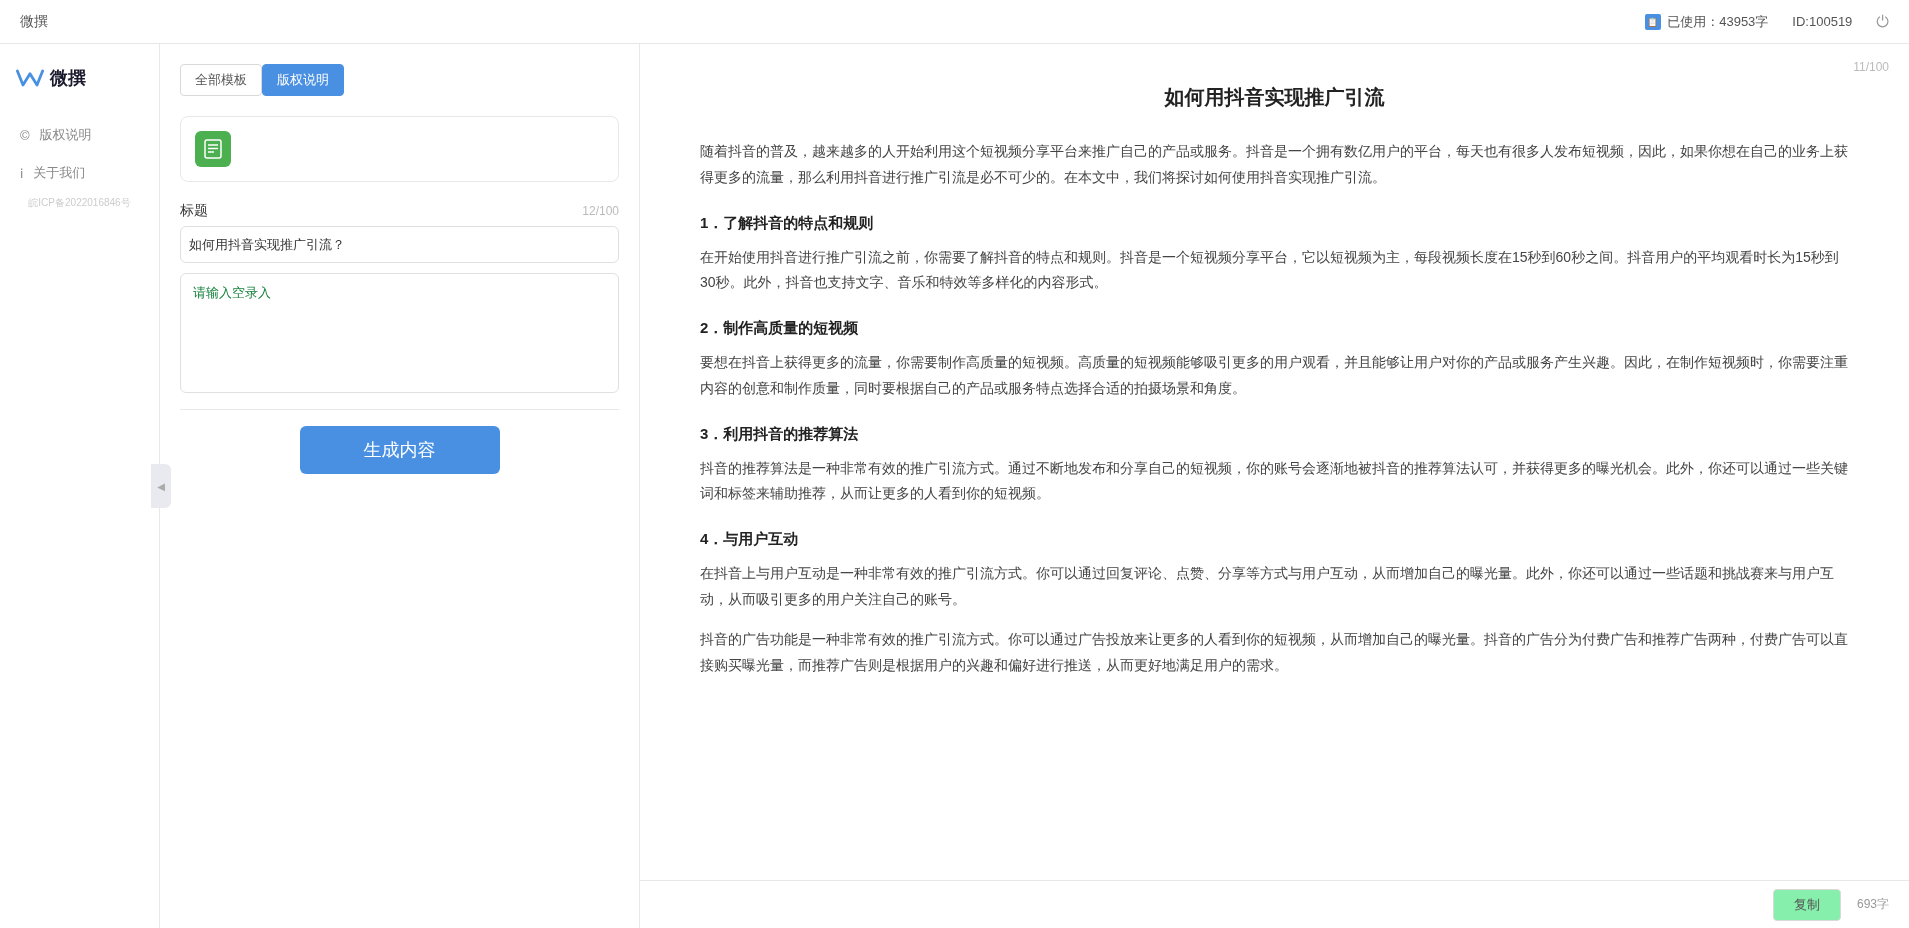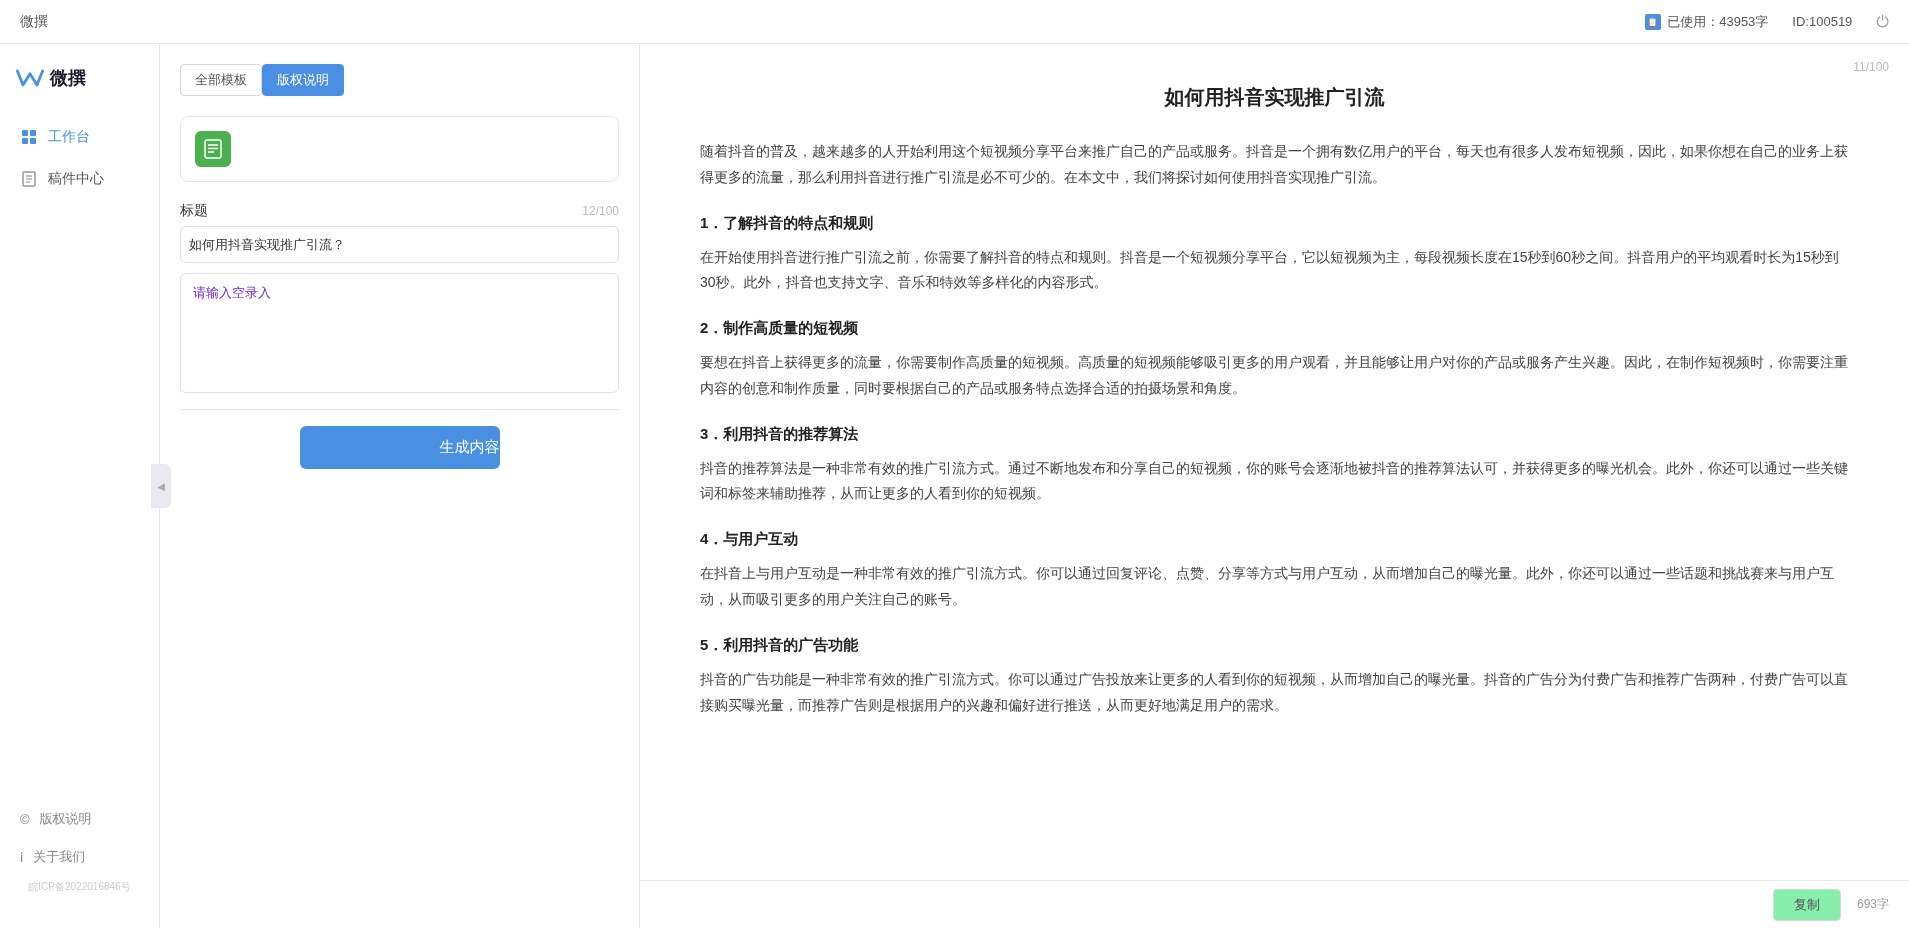--- a/index.html
+++ b/index.html
@@ -250,42 +250,42 @@
       outline: none;
       resize: none;
       background: #fff;
     }
     .form-placeholder {
       width: 100%;
       padding: 10px 12px;
       border: 1px solid #e0e0e0;
       border-radius: 6px;
       font-size: 13px;
-      color: #6d28d9;
+      color: #15803d;
       margin-top: 10px;
       min-height: 120px;
       background: #fff;
     }
     .divider-line {
       border: none;
       border-top: 1px solid #e8e8e8;
       margin: 16px 0;
     }
     .generate-btn {
       width: 200px;
       padding: 12px 0;
       background: #4a90e2;
       color: #fff;
       border: none;
       border-radius: 6px;
-      font-size: 15px;
+      font-size: 18px;
       cursor: pointer;
       display: block;
       margin: 0 auto;
-      text-align: right;
+      text-align: center;
     }
 
     
     .right-panel {
       flex: 1;
       background: #fff;
       display: flex;
       flex-direction: column;
       overflow: hidden;
       position: relative;
@@ -367,44 +367,20 @@
 
 <div class="main-layout">
 
   <div class="sidebar">
     <div class="sidebar-logo">
       <svg class="logo-w" viewBox="0 0 40 28" fill="none" xmlns="http://www.w3.org/2000/svg">
         <path d="M2 4 L10 24 L20 8 L30 24 L38 4" stroke="#4a90e2" stroke-width="4" stroke-linecap="round" stroke-linejoin="round" fill="none"></path>
       </svg>
       <span class="logo-text">微撰</span>
     </div>
-    <nav class="sidebar-nav">
-      <div class="sidebar-item active">
-        <span class="sidebar-item-icon">
-          <svg width="16" height="16" viewBox="0 0 16 16" fill="none">
-            <rect x="1" y="1" width="6" height="6" rx="1" fill="#4a90e2"></rect>
-            <rect x="9" y="1" width="6" height="6" rx="1" fill="#4a90e2"></rect>
-            <rect x="1" y="9" width="6" height="6" rx="1" fill="#4a90e2"></rect>
-            <rect x="9" y="9" width="6" height="6" rx="1" fill="#4a90e2"></rect>
-          </svg>
-        </span>
-        <span>工作台</span>
-      </div>
-      <div class="sidebar-item">
-        <span class="sidebar-item-icon">
-          <svg width="16" height="16" viewBox="0 0 16 16" fill="none">
-            <rect x="2" y="1" width="12" height="14" rx="1" stroke="#999" stroke-width="1.5" fill="none"></rect>
-            <line x1="5" y1="5" x2="11" y2="5" stroke="#999" stroke-width="1.2"></line>
-            <line x1="5" y1="8" x2="11" y2="8" stroke="#999" stroke-width="1.2"></line>
-            <line x1="5" y1="11" x2="9" y2="11" stroke="#999" stroke-width="1.2"></line>
-          </svg>
-        </span>
-        <span>稿件中心</span>
-      </div>
-    </nav>
     <div class="sidebar-bottom">
       <div class="sidebar-bottom-item">
         <span>©</span>
         <span>版权说明</span>
       </div>
       <div class="sidebar-bottom-item">
         <span>ℹ</span>
         <span>关于我们</span>
       </div>
       <div class="icp-text">皖ICP备2022016846号</div>
@@ -455,21 +431,20 @@
         <div class="article-body" id="article-body">
             <p>随着抖音的普及，越来越多的人开始利用这个短视频分享平台来推广自己的产品或服务。抖音是一个拥有数亿用户的平台，每天也有很多人发布短视频，因此，如果你想在自己的业务上获得更多的流量，那么利用抖音进行推广引流是必不可少的。在本文中，我们将探讨如何使用抖音实现推广引流。</p>
             <h3>1．了解抖音的特点和规则</h3>
             <p>在开始使用抖音进行推广引流之前，你需要了解抖音的特点和规则。抖音是一个短视频分享平台，它以短视频为主，每段视频长度在15秒到60秒之间。抖音用户的平均观看时长为15秒到30秒。此外，抖音也支持文字、音乐和特效等多样化的内容形式。</p>
             <h3>2．制作高质量的短视频</h3>
             <p>要想在抖音上获得更多的流量，你需要制作高质量的短视频。高质量的短视频能够吸引更多的用户观看，并且能够让用户对你的产品或服务产生兴趣。因此，在制作短视频时，你需要注重内容的创意和制作质量，同时要根据自己的产品或服务特点选择合适的拍摄场景和角度。</p>
             <h3>3．利用抖音的推荐算法</h3>
             <p>抖音的推荐算法是一种非常有效的推广引流方式。通过不断地发布和分享自己的短视频，你的账号会逐渐地被抖音的推荐算法认可，并获得更多的曝光机会。此外，你还可以通过一些关键词和标签来辅助推荐，从而让更多的人看到你的短视频。</p>
             <h3>4．与用户互动</h3>
             <p>在抖音上与用户互动是一种非常有效的推广引流方式。你可以通过回复评论、点赞、分享等方式与用户互动，从而增加自己的曝光量。此外，你还可以通过一些话题和挑战赛来与用户互动，从而吸引更多的用户关注自己的账号。</p>
-            <h3>5．利用抖音的广告功能</h3>
             <p>抖音的广告功能是一种非常有效的推广引流方式。你可以通过广告投放来让更多的人看到你的短视频，从而增加自己的曝光量。抖音的广告分为付费广告和推荐广告两种，付费广告可以直接购买曝光量，而推荐广告则是根据用户的兴趣和偏好进行推送，从而更好地满足用户的需求。</p>
           </div>
       </div>
       <div class="bottom-bar">
         <button class="copy-btn">复制</button>
         <span class="word-count">693字</span>
       </div>
     </div>
 
   </div>

